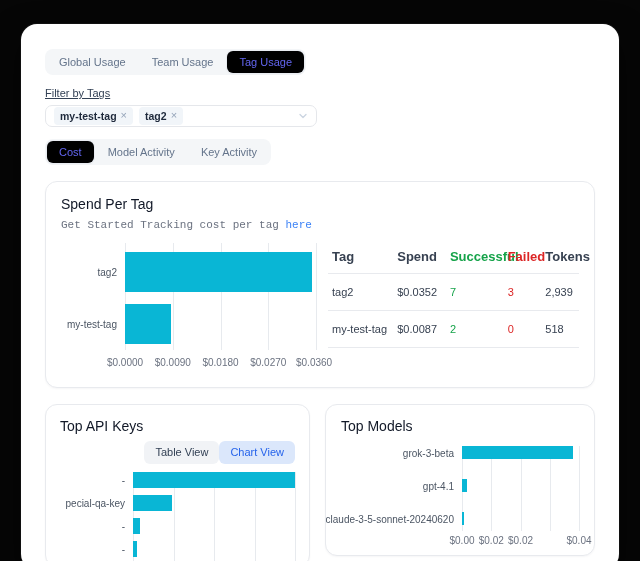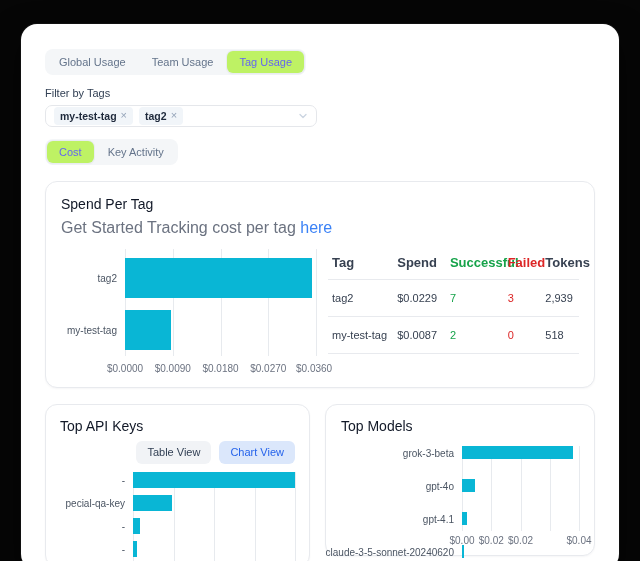--- a/index.html
+++ b/index.html
@@ -15,44 +15,44 @@
     box-shadow:0 0 0 1px rgba(255,255,255,0.05), 0 12px 30px rgba(0,0,0,0.55);
     overflow:hidden;
   }
   
   .seg { display:inline-flex; background:#f4f6f8; border-radius:8px; padding:2px; gap:2px; }
   .seg-item {
     font-size:11px; color:#64748b; padding:5px 12px; border-radius:6px;
     cursor:pointer; white-space:nowrap; line-height:1.1;
   }
   .seg-item.active {
-    background:#bef264; color:#6366f1; font-weight:500;
+    background:#000000; color:#6366f1; font-weight:500;
     box-shadow:0 0 0 1px #e9ecf1, 0 1px 2px rgba(0,0,0,0.07);
   }
-  .filter-label { font-size:11px; color:#334155; margin:12px 0 6px; }
+  .filter-label { font-size:11px; color:#334155; margin:12px 0 6px;text-decoration:underline; }
   .select {
     display:flex; align-items:center; gap:6px; width:272px; height:22px;
     border:1px solid #e5e7eb; border-radius:7px; padding:0 8px; background:#fff; cursor:pointer;
   }
   .tagpill {
     display:inline-flex; align-items:center; gap:4px; background:#f1f5f9;
     border-radius:4px; padding:1px 6px; font-size:10.5px; font-weight:700; color:#1e293b;
     line-height:1.4;
   }
   .tagpill .x { color:#94a3b8; font-weight:400; font-size:11px; cursor:pointer; }
   .chev { margin-left:auto; display:flex; align-items:center; color:#cbd5e1; }
   .subtabs { margin-top:12px; }
 
   .card {
     background:#fff; border:1px solid #e8eaee; border-radius:12px;
     box-shadow:0 1px 2px rgba(16,24,40,0.04);
   }
   .card-title { font-size:14px; font-weight:400; color:#111827; }
   .card1 { margin-top:16px; padding:14px 15px; height:207px; }
-  .card-sub { font-size:16px; color:#6b7280; margin-top:7px; }
+  .card-sub { font-size:11px; color:#6b7280; margin-top:7px;font-family:Liberation Mono, monospace; }
   .link { color:#3b82f6; cursor:pointer; }
 
   .spt-body { display:flex; gap:12px; margin-top:12px; }
   .spt-chart { width:255px; flex:none; }
 
   .plotarea { position:relative; margin-left:64px; }
   .plotarea.spt { height:107px; padding-top:9px; }
   .gl { position:absolute; top:0; bottom:0; width:1px; background:#e7eaee; }
   .gl.g0{left:0;} .gl.g1{left:25%;} .gl.g2{left:50%;} .gl.g3{left:75%;} .gl.g4{left:100%;}
   .crow { position:relative; }
@@ -68,21 +68,21 @@
   .spt-table { flex:1; }
   table { width:100%; border-collapse:collapse; table-layout:fixed; }
   th { text-align:left; font-weight:600; color:#374151; font-size:13px; padding:6px 4px 9px; }
   td { font-size:11px; color:#374151; padding:12px 4px; border-top:1px solid #e8eaee; }
   tr:last-child td { border-bottom:1px solid #e8eaee; }
   .c-green { color:#16a34a !important; }
   .c-red { color:#dc2626 !important; }
 
   .bottom { display:flex; gap:15px; margin-top:16px; align-items:flex-start; }
   .card2 { width:265px; flex:none; height:163px; padding:13px 14px; overflow:hidden; }
-  .view-btns { display:flex; justify-content:flex-end; gap:8px; margin-top:7px; }
+  .view-btns { display:flex; justify-content:flex-end; gap:0; margin-top:7px; }
   .btn { font-size:11px; padding:5px 11px; border-radius:6px; cursor:pointer; line-height:1.2; }
   .btn-table { background:#f1f3f6; color:#334155; }
   .btn-chart { background:#dbe7fb; color:#2563eb; font-weight:500; }
 
   .plotarea.keys { margin-left:73px; margin-top:8px; height:120px; }
   .krow { height:16px; margin-bottom:7px; position:relative; }
 
   .card3 { flex:1; height:152px; padding:13px 15px; }
   .plotarea.models { margin-left:121px; margin-top:12px; height:85px; }
   .mrow { height:13px; margin-bottom:20px; position:relative; }
@@ -114,20 +114,21 @@
     <span class="chev">
       <svg width="10" height="10" viewBox="0 0 10 10">
           <polyline points="2,3.5 5,6.5 8,3.5" fill="none" stroke="currentColor" stroke-width="1.3" stroke-linecap="round" stroke-linejoin="round"></polyline>
         </svg>
     </span>
   </div>
 
   
   <div class="seg subtabs">
     <div class="seg-item active">Cost</div>
+    <div class="seg-item">Model Activity</div>
     <div class="seg-item">Key Activity</div>
   </div>
 
   
   <div class="card card1">
     <div class="card-title">Spend Per Tag</div>
     <div class="card-sub">
       <span>Get Started Tracking cost per tag</span>
       <span class="link">here</span>
     </div>
@@ -173,21 +174,21 @@
               <th>Tag</th>
               <th>Spend</th>
               <th class="c-green">Successful</th>
               <th class="c-red">Failed</th>
               <th>Tokens</th>
             </tr>
           </thead>
           <tbody>
             <tr>
               <td>tag2</td>
-              <td>$0.0229</td>
+              <td>$0.0352</td>
               <td class="c-green">7</td>
               <td class="c-red">3</td>
               <td>2,939</td>
             </tr>
             <tr>
               <td>my-test-tag</td>
               <td>$0.0087</td>
               <td class="c-green">2</td>
               <td class="c-red">0</td>
               <td>518</td>
@@ -238,24 +239,20 @@
         <div class="gl g0"></div>
         <div class="gl g1"></div>
         <div class="gl g2"></div>
         <div class="gl g3"></div>
         <div class="gl g4"></div>
         <div class="mrow">
           <div class="ylab">grok-3-beta</div>
           <div class="bar" style="width: 94.5513%;"></div>
         </div>
         <div class="mrow">
-          <div class="ylab">gpt-4o</div>
-          <div class="bar" style="width: 11.2179%;"></div>
-        </div>
-        <div class="mrow">
           <div class="ylab">gpt-4.1</div>
           <div class="bar" style="width: 4.16667%;"></div>
         </div>
         <div class="mrow">
           <div class="ylab">claude-3-5-sonnet-20240620</div>
           <div class="bar" style="width: 1.92308%;"></div>
         </div>
       </div>
       <div class="xaxis models">
         <span class="xt" style="left:0%">$0.00</span>

